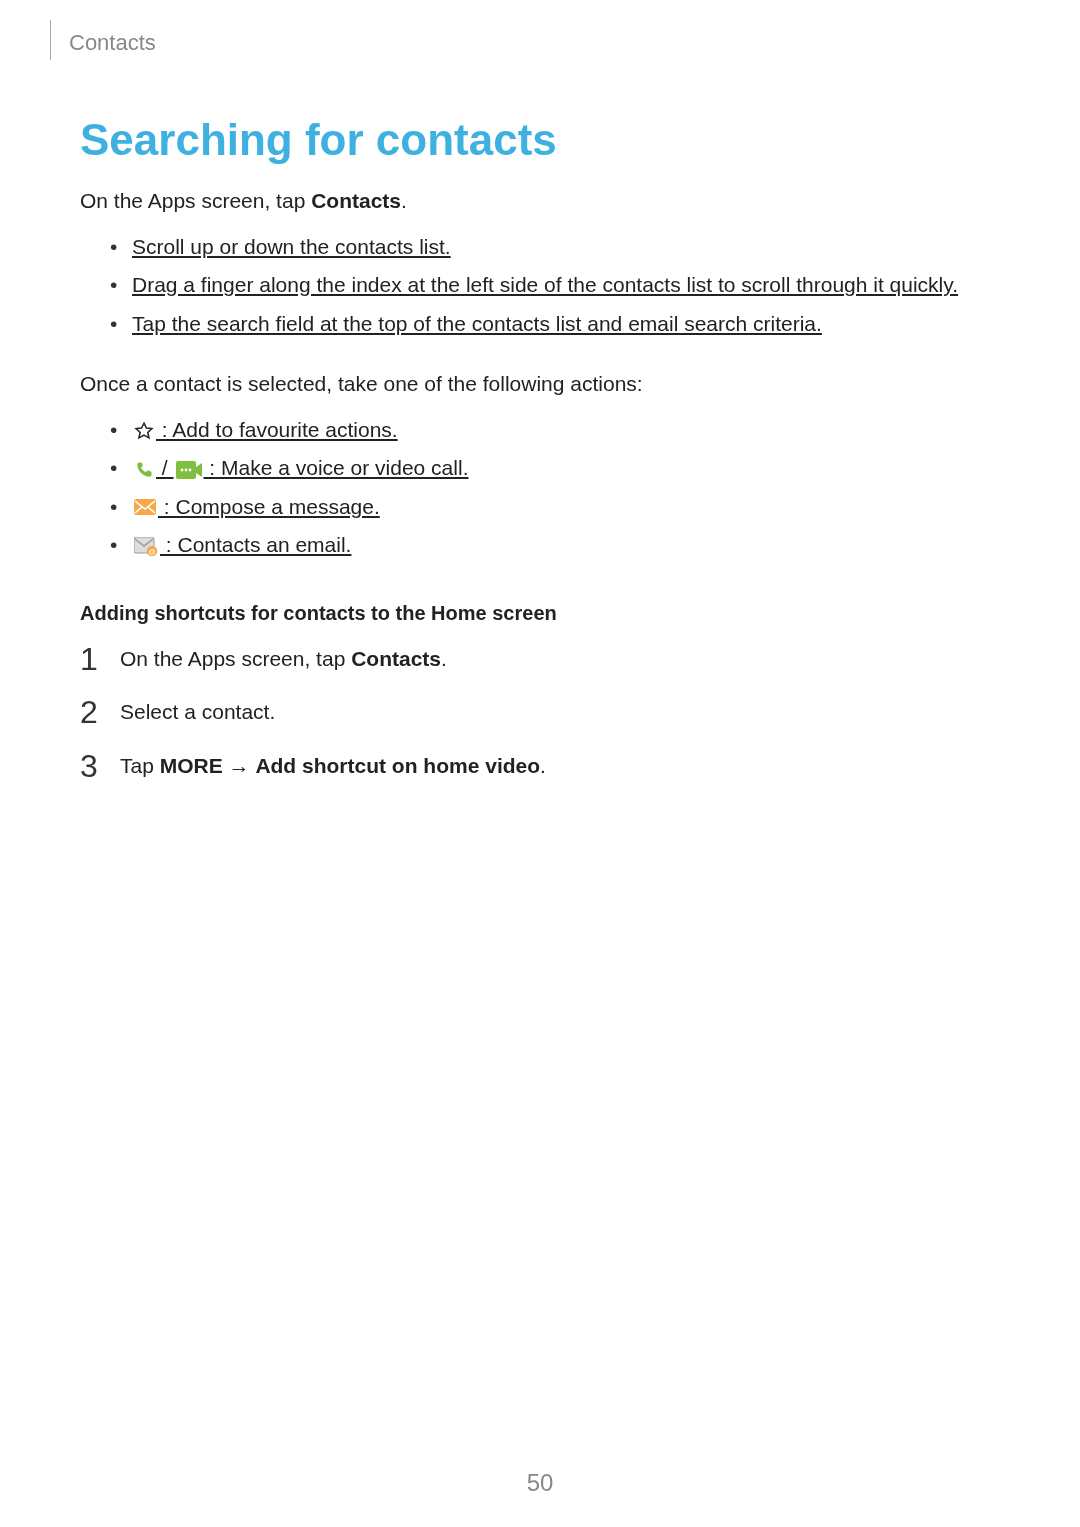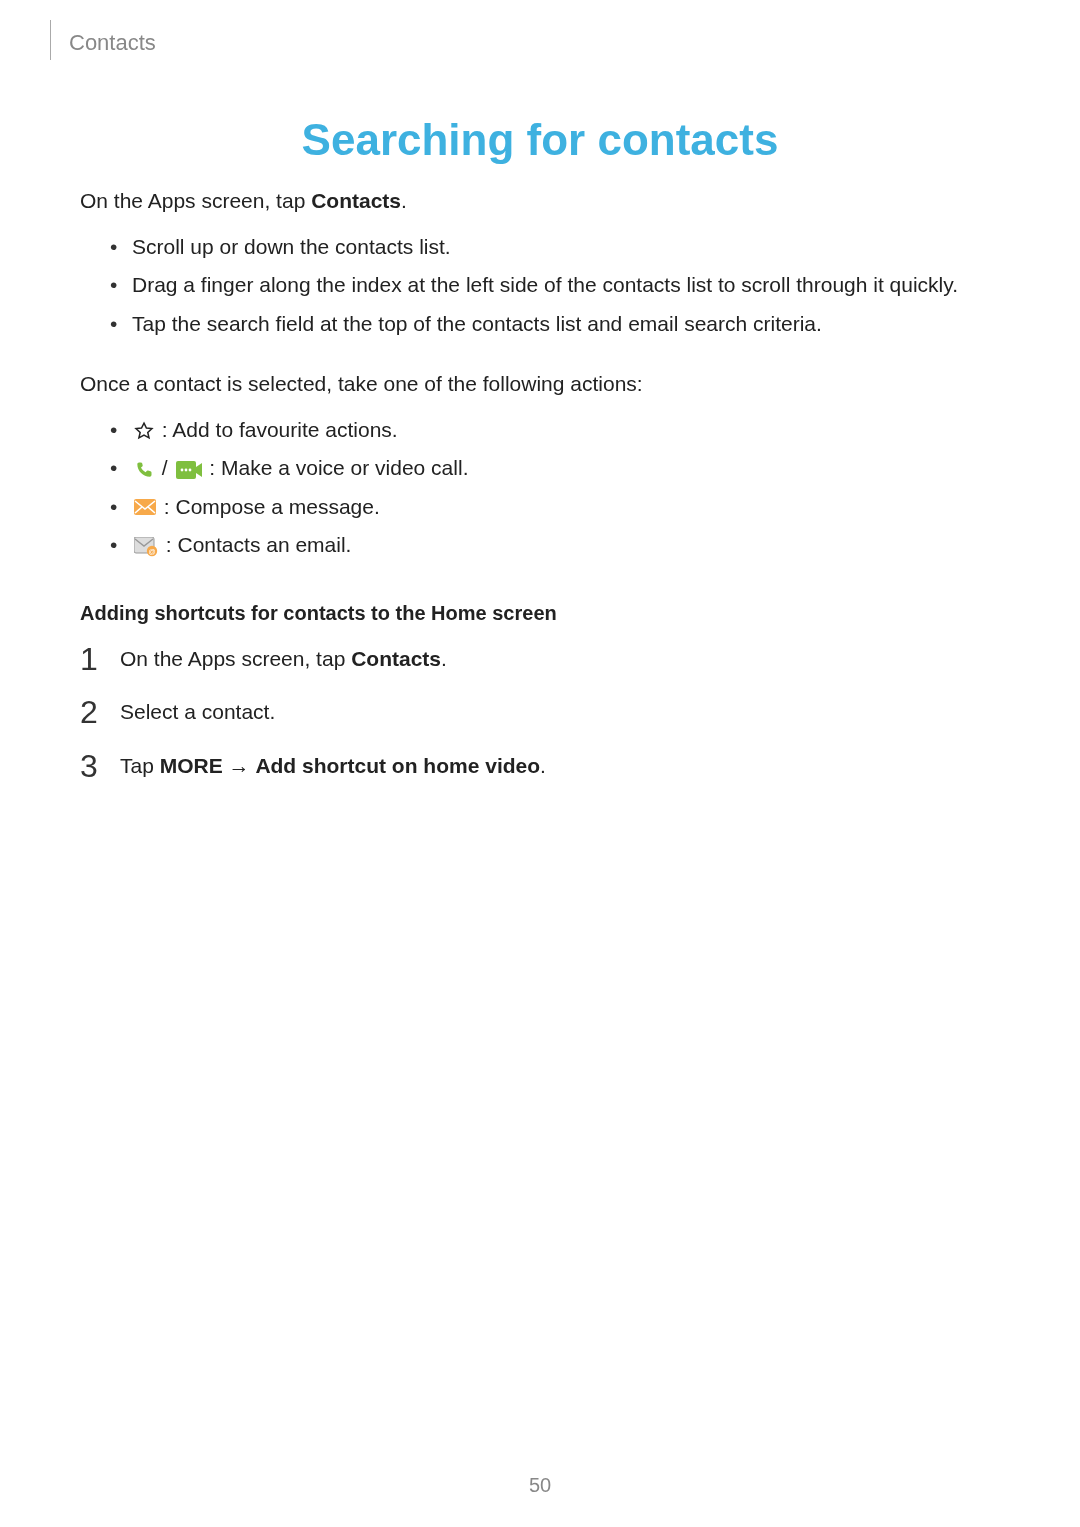--- a/index.html
+++ b/index.html
@@ -31,38 +31,38 @@
     font-size: 22px;
     position: relative;
     top: 10px;
   }
   h1.main-heading {
     color: #3eb1e0;
     font-size: 44px;
     font-weight: bold;
     margin-top: 55px;
     margin-bottom: 20px;
-    text-align: center;
   }
   p.body {
     font-size: 21px;
     line-height: 1.5;
     margin: 8px 0;
   }
   ul.bullets {
     list-style: none;
     padding-left: 30px;
     margin: 14px 0;
   }
   ul.bullets > li {
     font-size: 21px;
     line-height: 1.55;
     margin: 6px 0;
     position: relative;
     padding-left: 22px;
+    text-decoration: underline;
   }
   ul.bullets > li::before {
     content: "•";
     position: absolute;
     left: 0;
     color: #333;
   }
   .icon {
     display: inline-block;
     vertical-align: middle;
@@ -100,21 +100,21 @@
     color: #333;
     font-family: "Trebuchet MS", Arial, sans-serif;
   }
   .page-number {
     position: absolute;
     bottom: 30px;
     left: 0;
     right: 0;
     text-align: center;
     color: #888;
-    font-size: 20px;
+    font-size: 24px;
   }
   b { font-weight: bold; }
 </style>
 </head>
 <body>
 
 <div class="page">
 
   <div class="header-region">
     <span class="header-bar">

